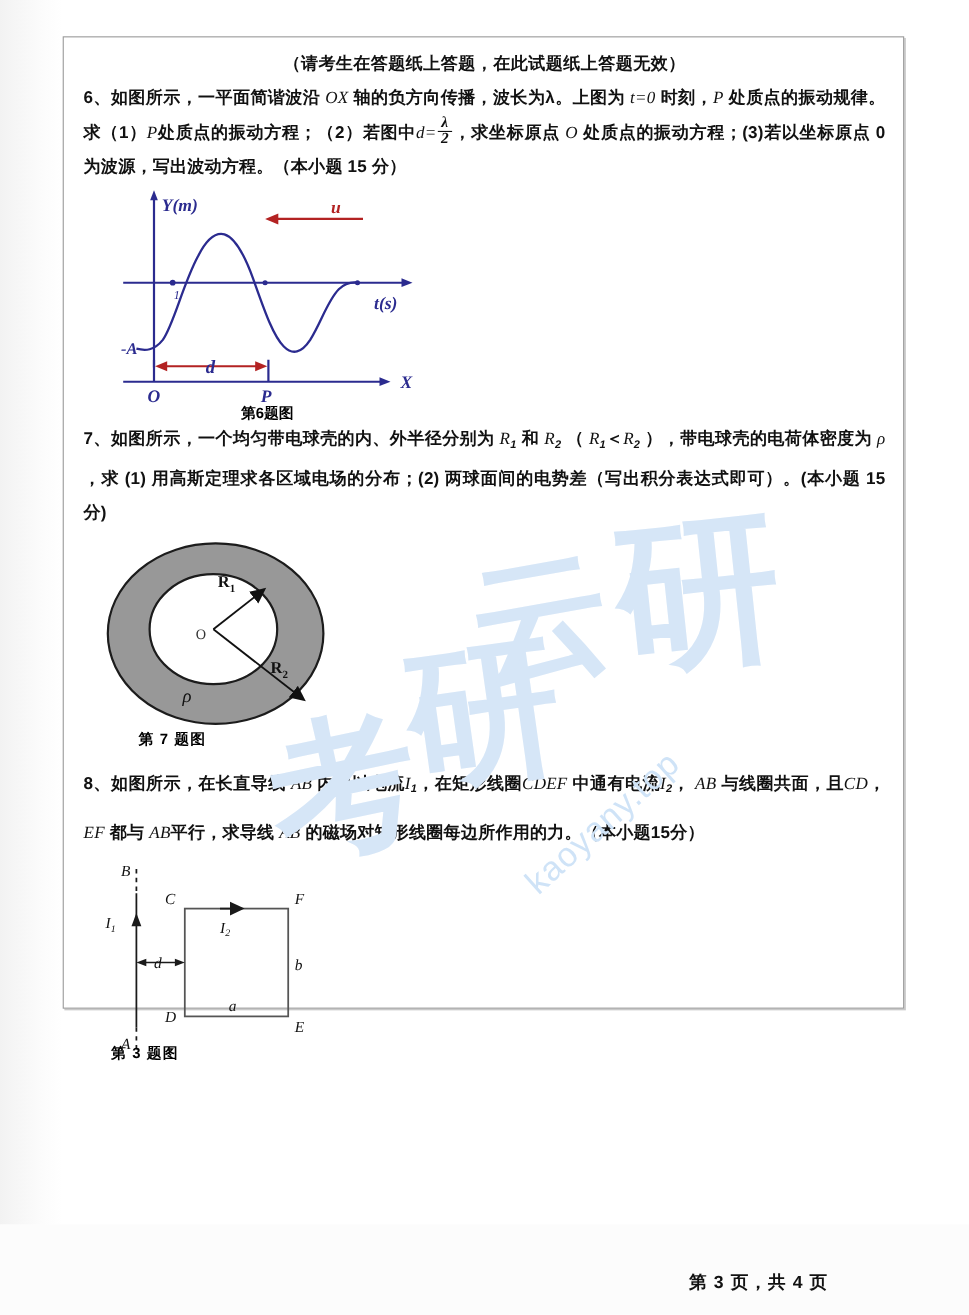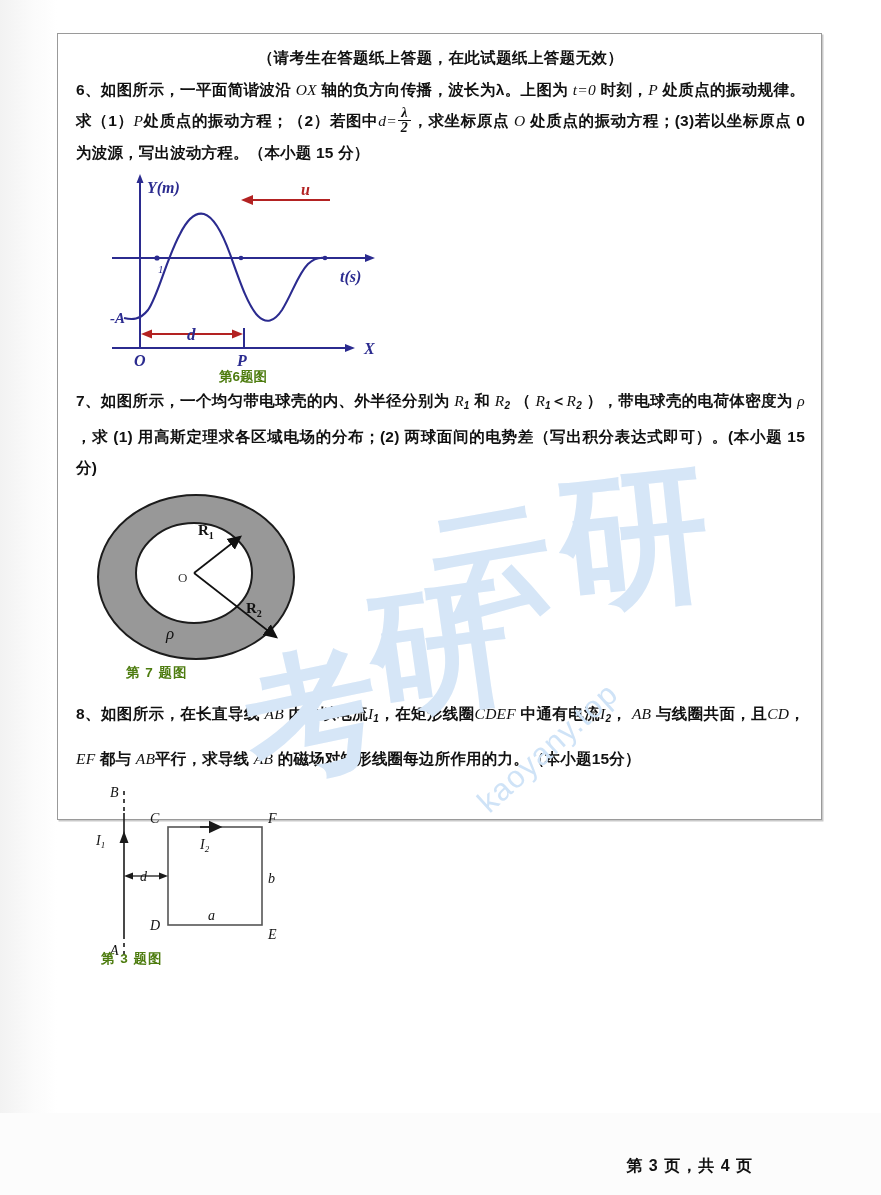--- a/index.html
+++ b/index.html
@@ -18,21 +18,21 @@
     z-index:0;
   }
   .scan-tint-bottom{
     position:absolute; left:0; bottom:0; width:881px; height:82px;
     background:#fcfcfc; z-index:0;
   }
 
   
   .page-frame{
     position:absolute; left:57px; top:33px;
-    width:765px; height:787px;
+    width:765px; height:884px;
     border:1px solid #9a9a9a;
     background:#ffffff;
     box-shadow: 1.5px 1.5px 0 0 #c9c9c9;
     z-index:1;
   }
 
   .content{
     position:absolute; left:0; top:0; width:765px; height:1081px;
     padding: 10px 18px 0 18px;
   }
@@ -69,21 +69,21 @@
     line-height:1.05; font-size:14px; margin:0 1px;
     position:relative; top:-1px;
   }
   .frac .num{ display:block; border-bottom:1.3px solid #111; padding:0 3px; }
   .frac .den{ display:block; padding:0 3px; }
 
   
   .fig6-wrap{ position:relative; height:215px; margin-top:2px;text-align:right; }
   .fig6-cap, .fig-cap{
     font-family:"Liberation Sans","DejaVu Sans",sans-serif;
-    font-size:13.5px; font-weight:bold; color:#4d7c0f;
+    font-size:13.5px; font-weight:bold; color:#000000;
   }
 
   
   .fig7-wrap{ position:relative; height:205px; margin-top:6px; }
 
   
   .fig8-wrap{ position:relative; height:195px; margin-top:8px; }
 
   
   .footer{

